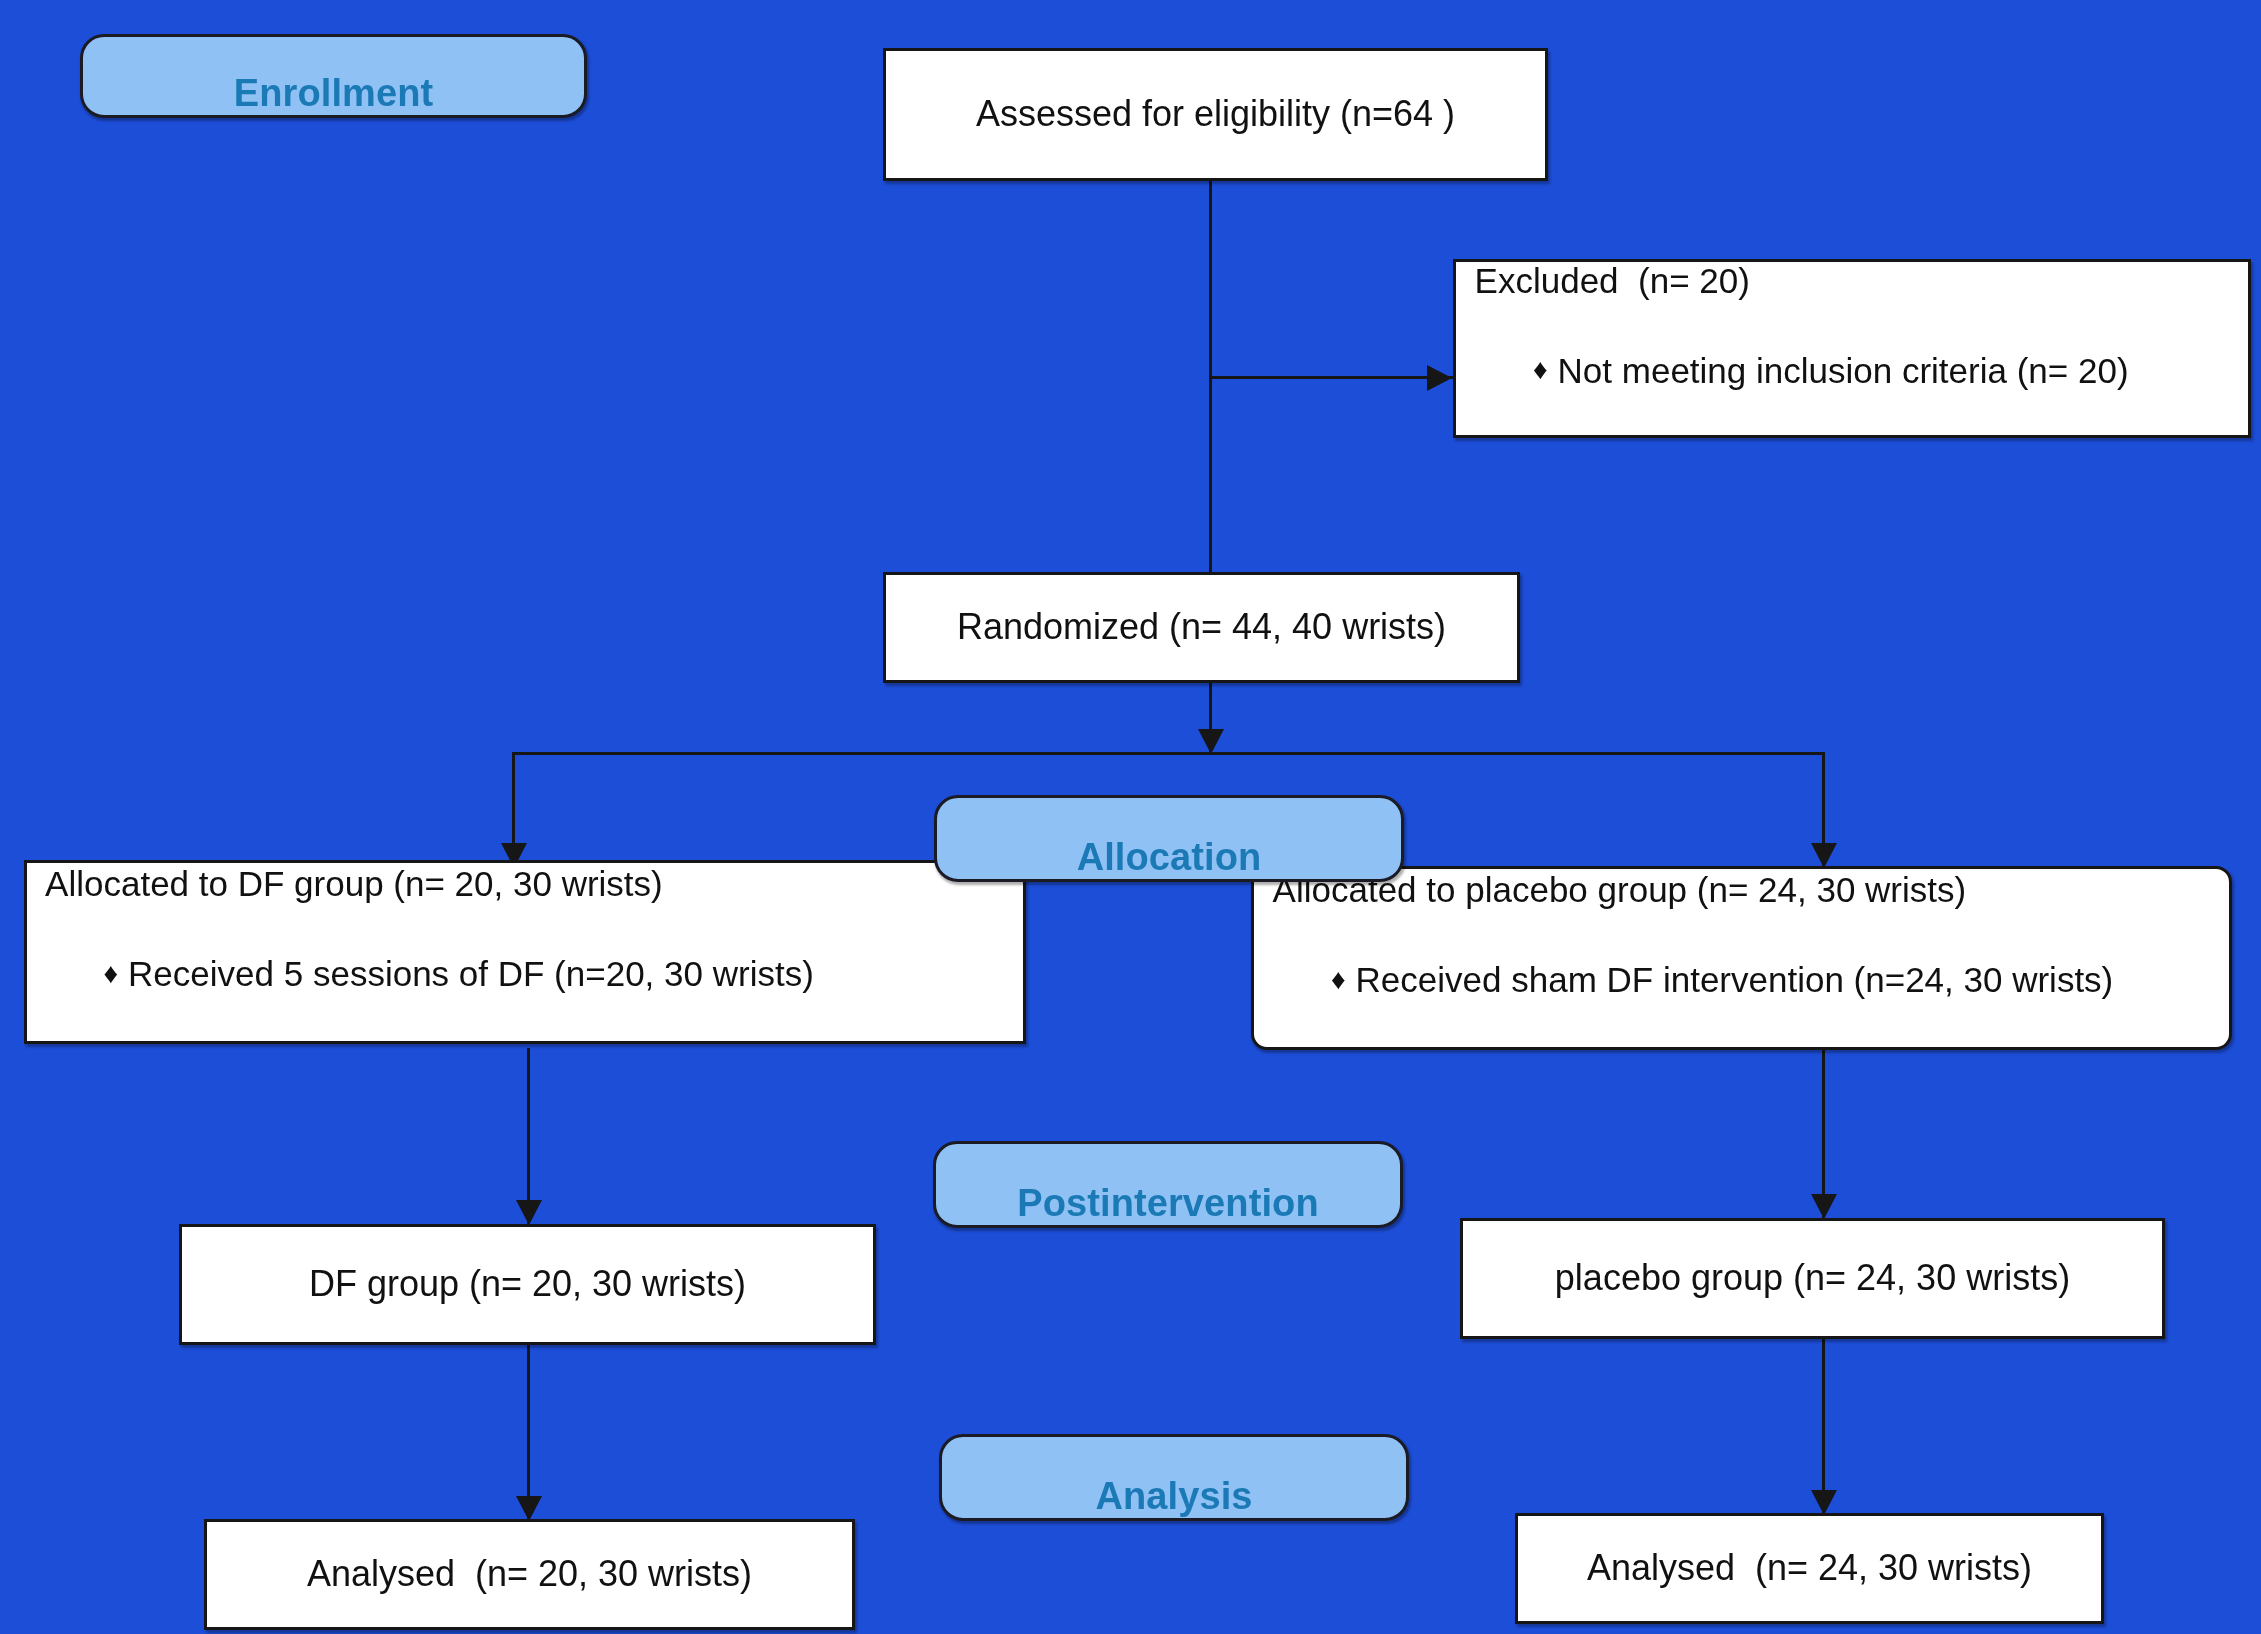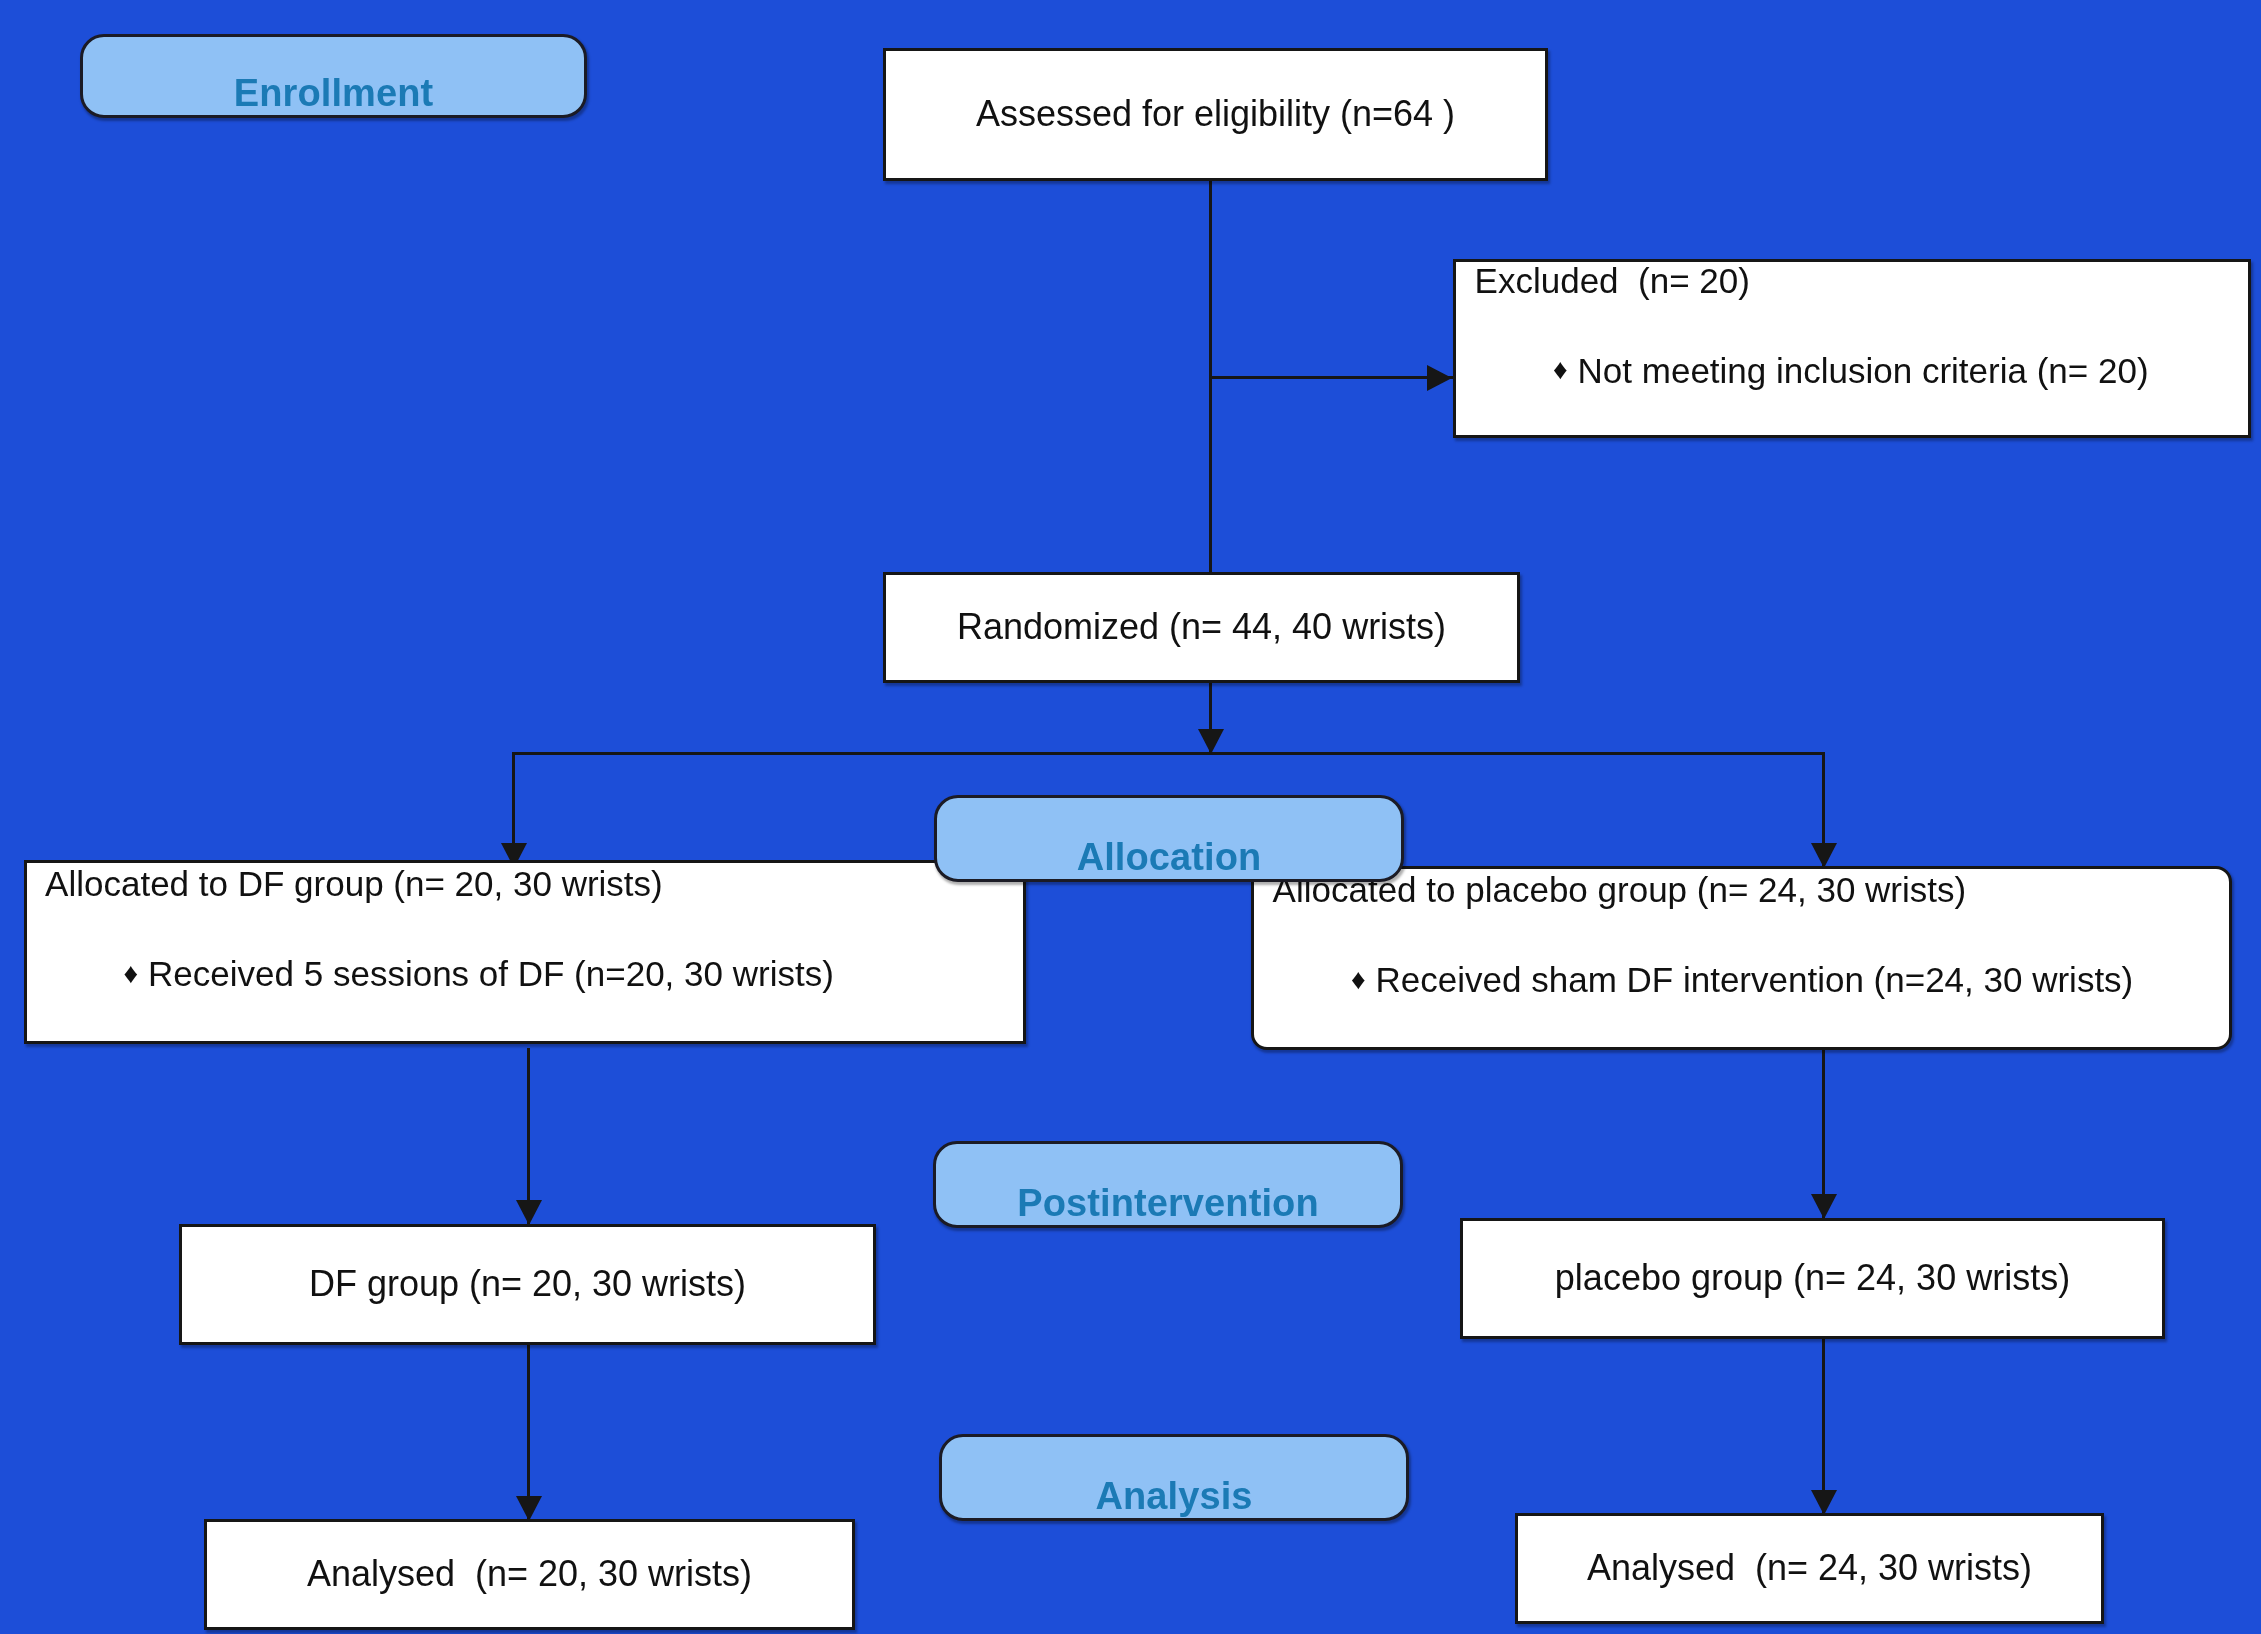--- a/index.html
+++ b/index.html
@@ -53,21 +53,20 @@
   }
   .proc-box .line {
     white-space: pre;
     line-height: 1.28;
   }
   .proc-box.pad-left .line {
     padding-left: 18.6px;
   }
   .proc-box.pad-left .line.bullet {
     padding-left: 18.6px;
-    margin-left: 20px;
   }
   .bullet-glyph {
     display: inline-block;
     font-size: 0.82em;
     vertical-align: 0.12em;
     padding-right: 10px;
   }
 
   
   .vline {

